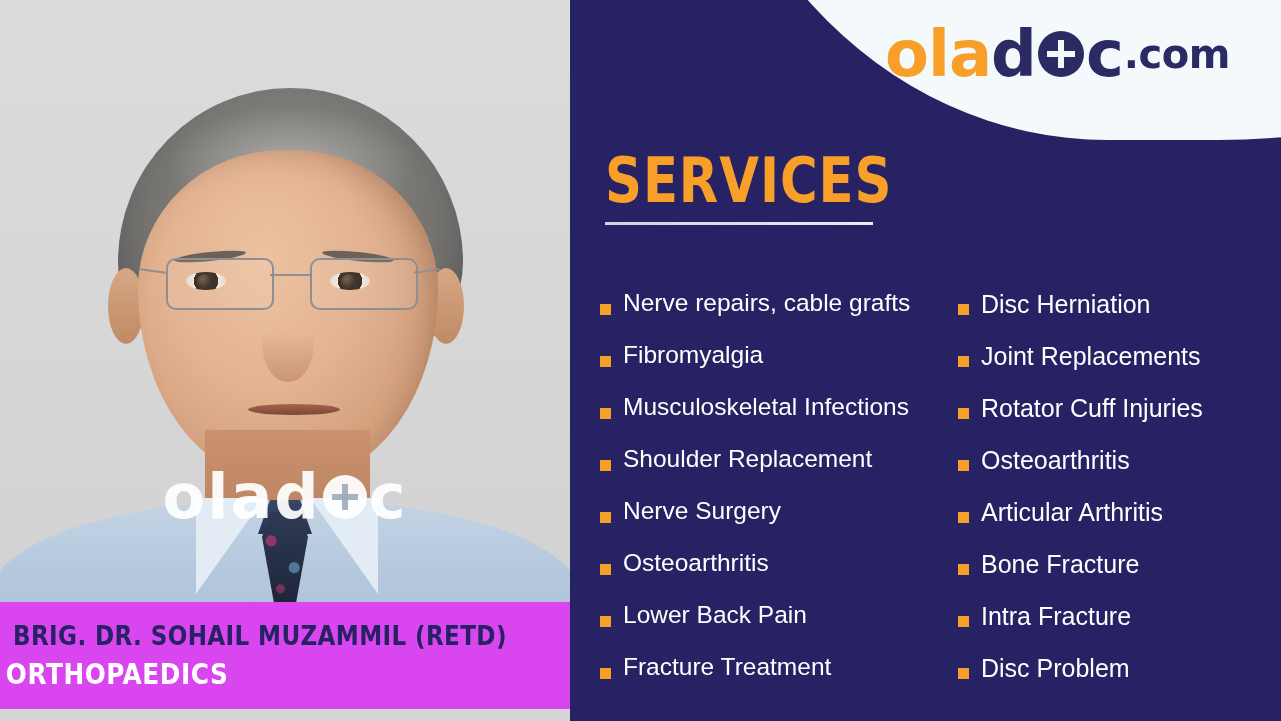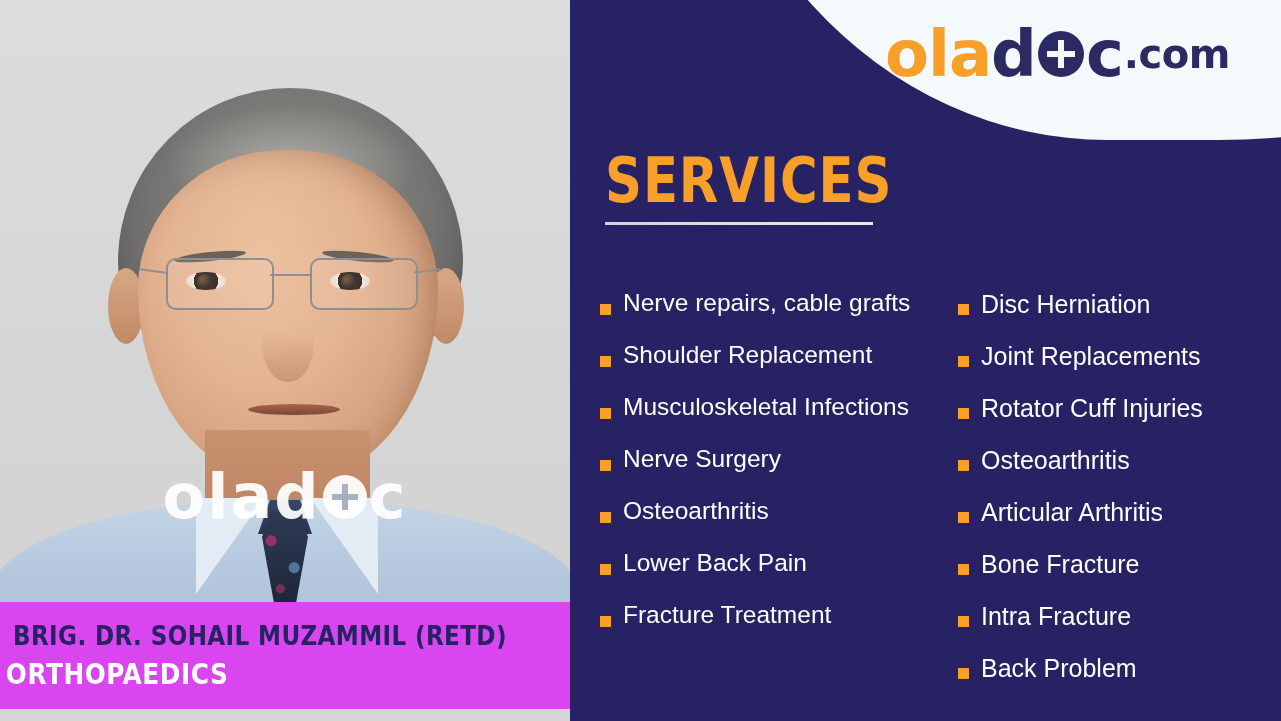--- a/index.html
+++ b/index.html
@@ -331,28 +331,32 @@
     </div>
 
     <div class="services-grid">
       <div class="svc-col left">
         <div class="svc-item">
             <span class="svc-bullet"></span>
             <span class="svc-label">Nerve repairs, cable grafts</span>
           </div>
         <div class="svc-item">
             <span class="svc-bullet"></span>
+            <span class="svc-label">Fibromyalgia</span>
+          </div>
+        <div class="svc-item">
+            <span class="svc-bullet"></span>
+            <span class="svc-label">Musculoskeletal Infections</span>
+          </div>
+        <div class="svc-item">
+            <span class="svc-bullet"></span>
             <span class="svc-label">Shoulder Replacement</span>
           </div>
         <div class="svc-item">
             <span class="svc-bullet"></span>
-            <span class="svc-label">Musculoskeletal Infections</span>
-          </div>
-        <div class="svc-item">
-            <span class="svc-bullet"></span>
             <span class="svc-label">Nerve Surgery</span>
           </div>
         <div class="svc-item">
             <span class="svc-bullet"></span>
             <span class="svc-label">Osteoarthritis</span>
           </div>
         <div class="svc-item">
             <span class="svc-bullet"></span>
             <span class="svc-label">Lower Back Pain</span>
           </div>
@@ -386,19 +390,19 @@
         <div class="svc-item">
             <span class="svc-bullet"></span>
             <span class="svc-label">Bone Fracture</span>
           </div>
         <div class="svc-item">
             <span class="svc-bullet"></span>
             <span class="svc-label">Intra Fracture</span>
           </div>
         <div class="svc-item">
             <span class="svc-bullet"></span>
-            <span class="svc-label">Back Problem</span>
+            <span class="svc-label">Disc Problem</span>
           </div>
       </div>
     </div>
 
   </div>
 </div>
 
 </body></html>

